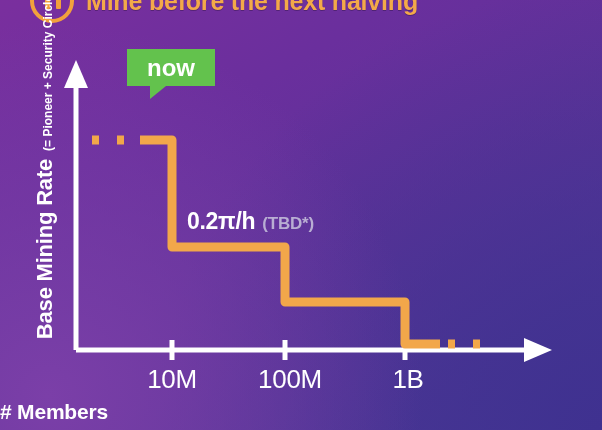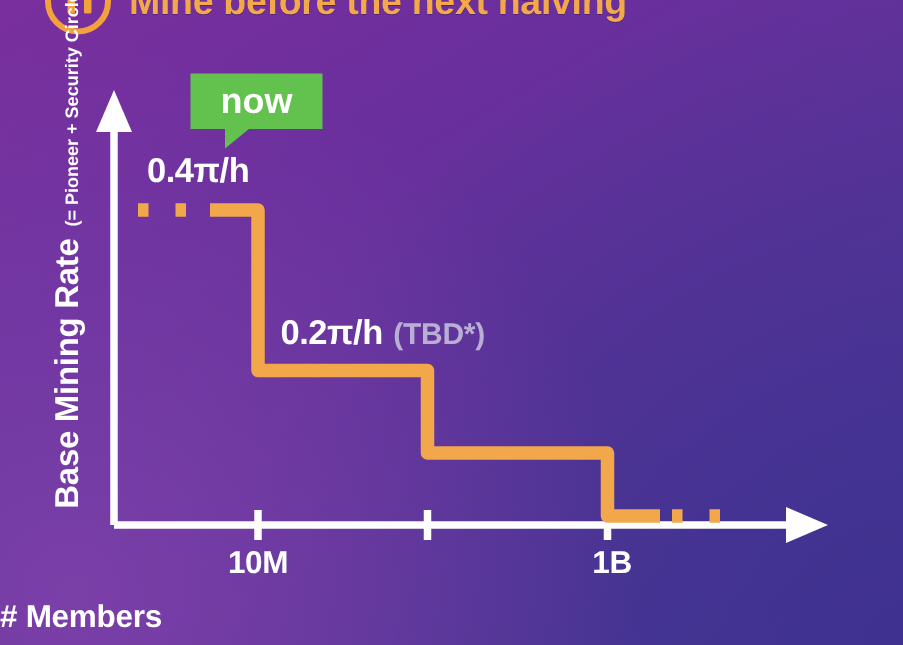--- a/index.html
+++ b/index.html
@@ -140,42 +140,42 @@
     width: 602px;
     font-size: 21px;
     font-weight: bold;
     color: #ffffff;
     letter-spacing: -0.2px;
   }
 
   .x-tick-label {
     position: absolute;
     top: 362px;
-    font-size: 21px;
-    font-weight: bold;
+    font-size: 26px;
+    font-weight: normal;
     color: #ffffff;
     transform: translateX(-50%);
     white-space: nowrap;
     letter-spacing: -0.3px;
   }
 
   
   .step-label {
     position: absolute;
     white-space: nowrap;
     line-height: 1;
   }
   .step-label .val {
     font-size: 23px;
     font-weight: bold;
     color: #ffffff;
     letter-spacing: -0.3px;
   }
   .step-label .tbd {
-    font-size: 20px;
+    font-size: 17px;
     font-weight: bold;
     color: #b9aed3;
     margin-left: 7px;
     letter-spacing: -0.2px;
   }
 
   svg#vector {
     position: absolute;
     left: 0;
     top: 0;
@@ -224,26 +224,24 @@
     <div id="now-badge">
       <span class="label">now</span>
     </div>
     <div id="now-tail"></div>
 
     <div id="y-axis-label">
       <span class="sub">(= Pioneer + Security Circle)</span>
       <span class="main">Base Mining Rate</span>
     </div>
 
-    <div class="step-label" style="left:98px; top:100px;">
-      <span class="val">0.4π/h</span><span class="tbd"></span>
-    </div>
     <div class="step-label" style="left:187px; top:208px;">
       <span class="val">0.2π/h</span><span class="tbd">(TBD*)</span>
     </div>
 
     <div class="x-tick-label" style="left:172px;">10M</div>
+    <div class="x-tick-label" style="left:290px;">100M</div>
     <div class="x-tick-label" style="left:408px;">1B</div>
 
     <div id="x-axis-title"># Members</div>
 
   </div>
 </div>
 
 </body></html>

